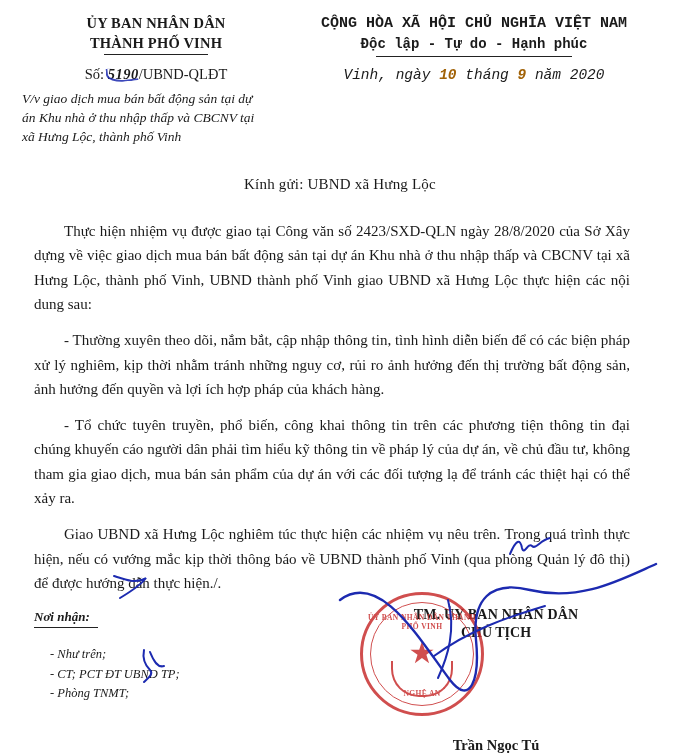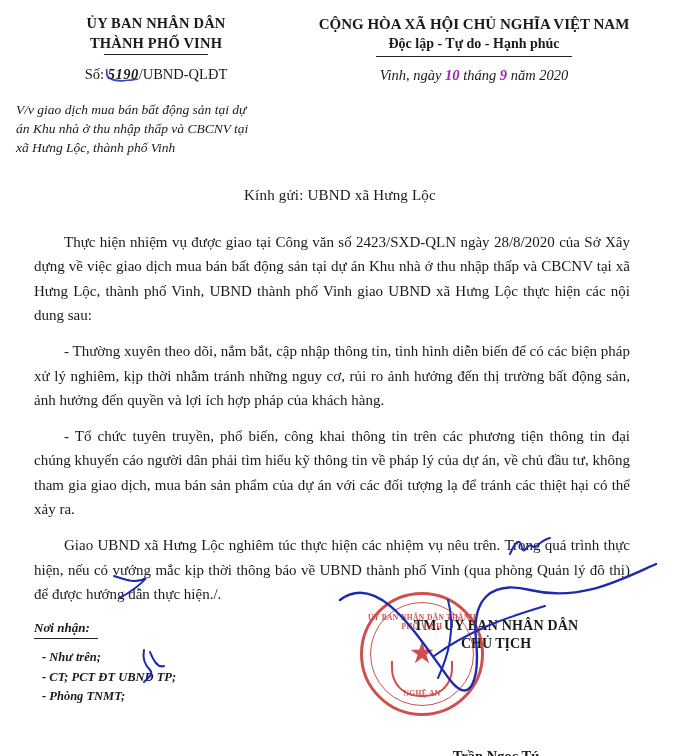--- a/index.html
+++ b/index.html
@@ -32,20 +32,21 @@
   }
   .header-left {
     width: 268px;
     text-align: center;
     padding-top: 2px;
   }
   .header-right {
     flex: 1;
     text-align: center;
     padding-top: 2px;
+    font-family: Liberation Mono, monospace;
   }
   .org-line1, .org-line2 {
     font-weight: bold;
     font-size: 14.5px;
     letter-spacing: 0.2px;
     line-height: 1.35;
   }
   .nation-line1 {
     font-weight: bold;
     font-size: 15px;
@@ -92,34 +93,34 @@
     opacity: 0.85;
     pointer-events: none;
   }
   .place-date {
     text-align: center;
     font-style: italic;
     font-size: 14.5px;
     margin-top: 8px;
   }
   .hand-ink {
-    color: #a21caf;
+    color: #a16207;
     font-weight: bold;
     font-style: italic;
   }
 
   
   .subject {
     width: 268px;
-    padding: 0 8px 0 16px;
+    padding: 0 8px 0 22px;
     box-sizing: border-box;
     font-style: italic;
     font-size: 13.5px;
     line-height: 1.42;
-    margin-top: 16px;
+    margin-top: 6px;
   }
 
   
   .recipient {
     text-align: center;
     font-size: 15px;
     margin-top: 30px;
     letter-spacing: 0.2px;
   }
 
@@ -165,25 +166,24 @@
   .recipients-title::after {
     content: "";
     position: absolute;
     left: 0;
     bottom: -1px;
     width: 64px;
     height: 1px;
     background: #222;
   }
   .recipients-block ul {
-    margin: 8px;
+    margin: 16px;
     padding: 0;
     list-style: none;
     font-style: italic;
-    font-weight: bold;
   }
   .recipients-block li {
     white-space: nowrap;
   }
   .signer-block {
     flex: 1;
     text-align: center;
     position: relative;
   }
   .signer-title {

